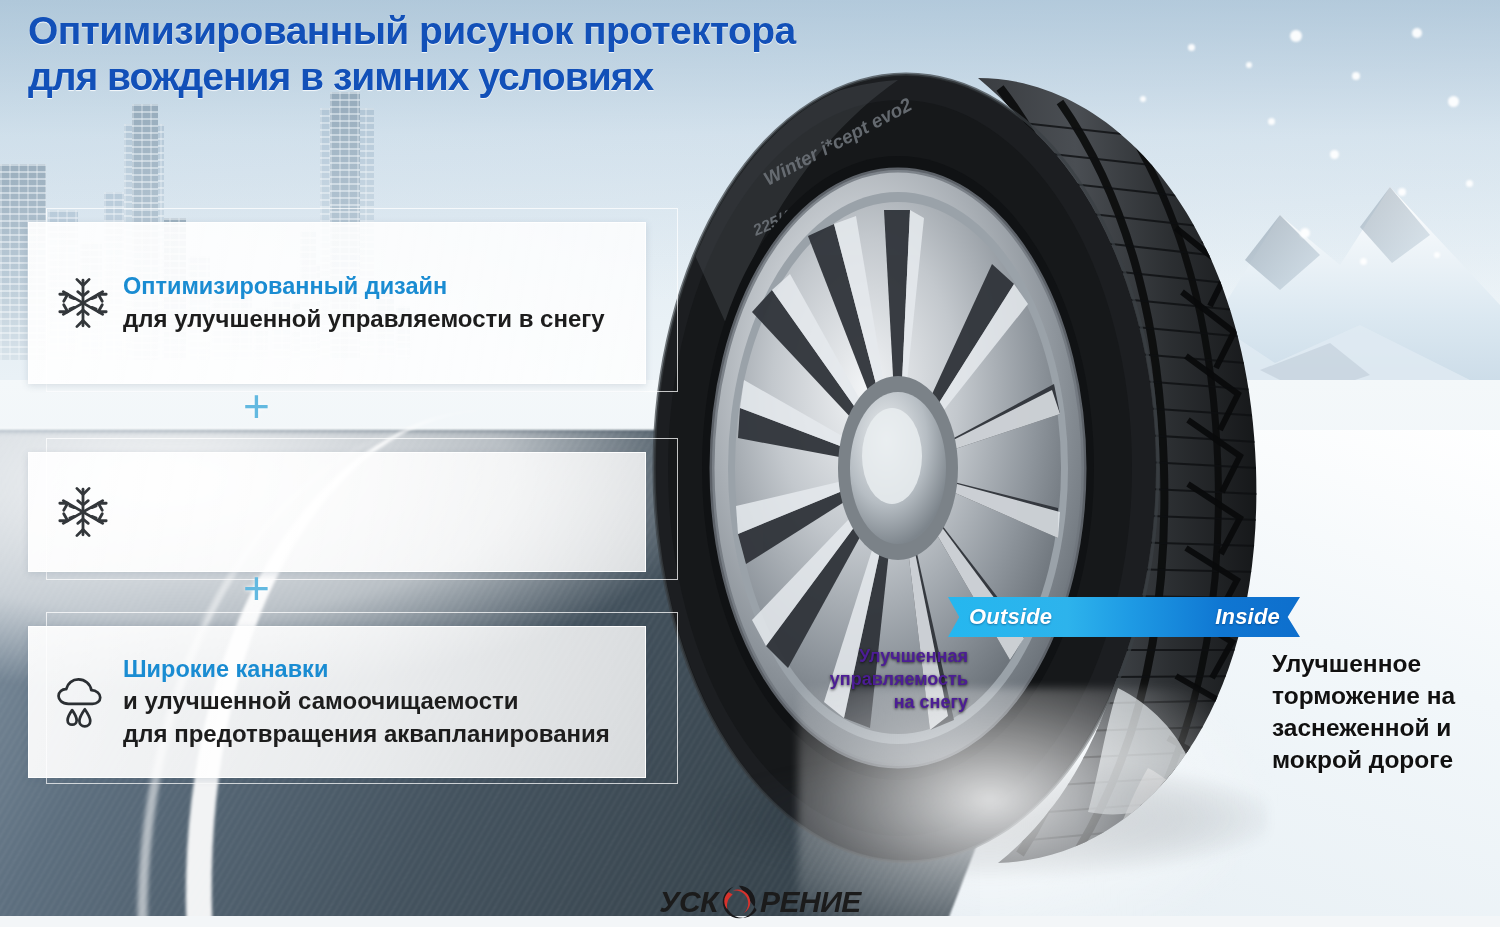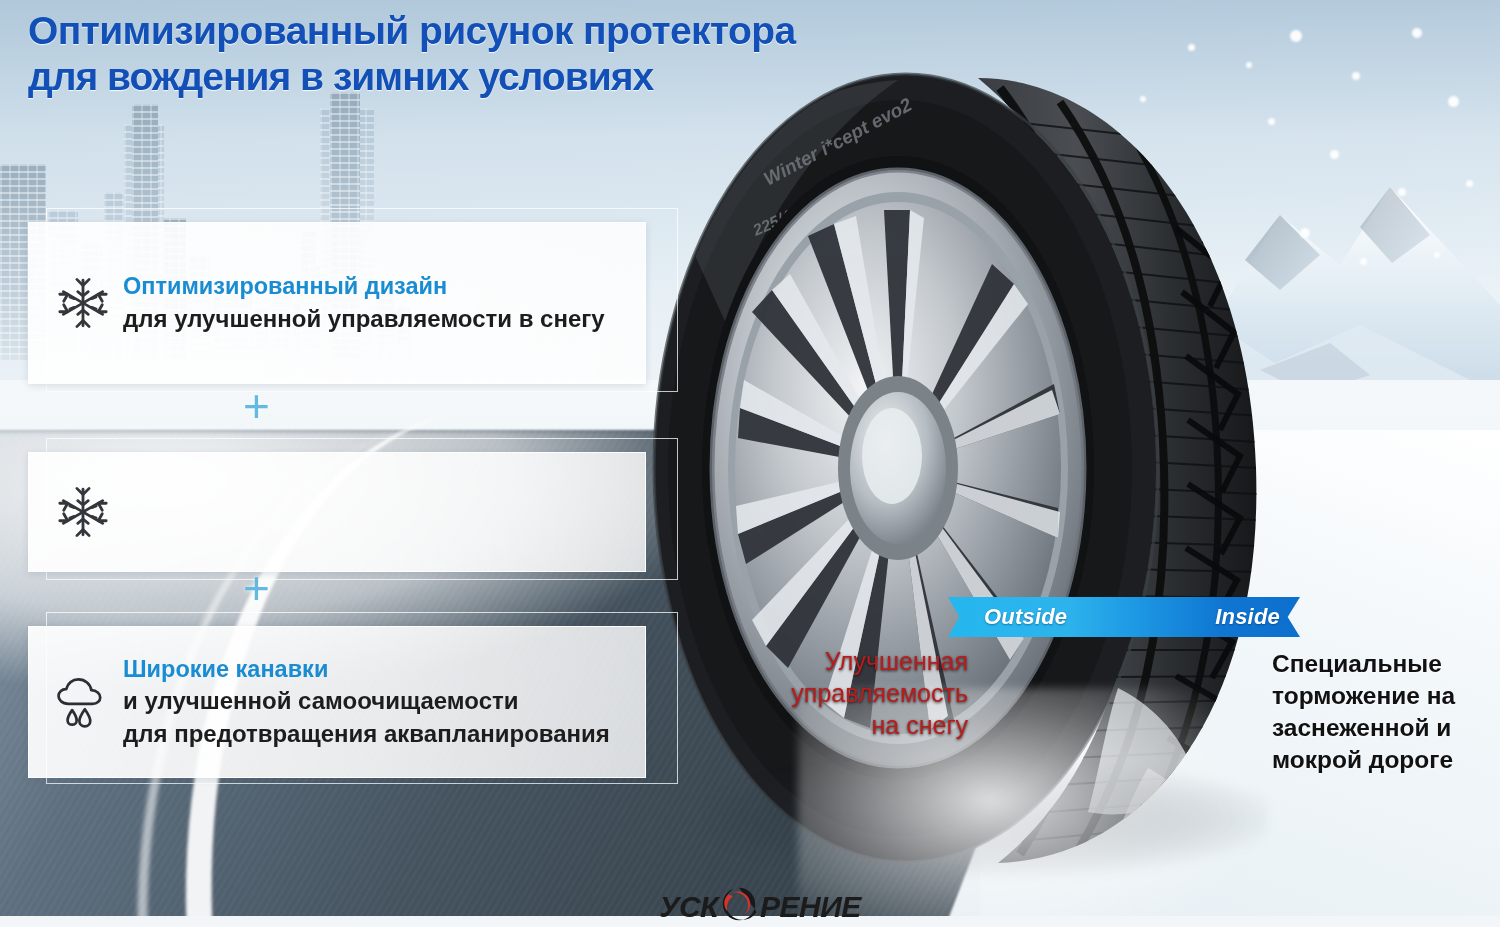--- a/index.html
+++ b/index.html
@@ -114,27 +114,27 @@
   .oi-band{
     position:absolute;left:948px;top:597px;width:352px;height:40px;
     background:linear-gradient(90deg,#25b7ef 0%,#2db3ec 34%,#1e9ae4 52%,#0f76d2 78%,#0e6fcd 100%);
     clip-path:polygon(0% 0%,100% 0%,100% 0%,96.5% 50%,100% 100%,100% 100%,0% 100%,3.2% 50%);
     box-shadow:0 2px 6px rgba(0,0,0,.35);
   }
   .oi-band .lbl{
     position:absolute;top:7px;color:#ffffff;font-style:italic;font-weight:700;
     font-size:22px;letter-spacing:.2px;text-shadow:0 1px 2px rgba(0,40,90,.45);
   }
-  .oi-out{left:36px;}
+  .oi-out{left:21px;}
   .oi-in{right:20px;}
 
   
   .cap-left{
     position:absolute;left:760px;top:645px;width:208px;
-    text-align:right;color:#b91c1c;font-weight:400;font-size:25px;line-height:1.28;
+    text-align:right;color:#4c1d95;font-weight:700;font-size:18px;line-height:1.28;
     text-shadow:0 1px 3px rgba(0,0,0,.75);
   }
   .cap-right{
     position:absolute;left:1272px;top:648px;width:224px;
     color:#111;font-weight:700;font-size:24.5px;line-height:1.3;
     text-shadow:0 1px 2px rgba(255,255,255,.8);
   }
 
   
   .tire-wrap{position:absolute;left:648px;top:68px;width:680px;height:810px;}
@@ -145,21 +145,21 @@
   }
   .spray{
     position:absolute;left:150px;top:620px;width:480px;height:280px;
     background:radial-gradient(ellipse at 40% 40%,rgba(255,255,255,.85) 0%,rgba(255,255,255,.35) 40%,rgba(255,255,255,0) 70%);
     filter:blur(4px);
   }
 
   
   .logo{
     position:absolute;left:645px;top:880px;width:230px;height:44px;
-    display:flex;align-items:flex-end;justify-content:center;gap:0px;
+    display:flex;align-items:center;justify-content:center;gap:0px;
   }
   .logo-txt{font-style:italic;font-weight:700;font-size:30px;color:#1b1b1b;letter-spacing:-.5px;}
   .logo-mark{width:40px;height:40px;margin:0 1px;}
   .bottom-strip{position:absolute;left:0;top:916px;width:1500px;height:11px;background:#f3f6f8;}
 </style>
 </head>
 <body>
 
 <div id="stage">
 
@@ -525,21 +525,21 @@
     <span class="lbl oi-in">Inside</span>
   </div>
 
   <div class="cap-left">
     <div>Улучшенная</div>
     <div>управляемость</div>
     <div>на снегу</div>
   </div>
 
   <div class="cap-right">
-    <div>Специальные</div>
+    <div>Улучшенное</div>
     <div>торможение на</div>
     <div>заснеженной и</div>
     <div>мокрой дороге</div>
   </div>
 
   <div class="bottom-strip"></div>
   <div class="logo">
     <span class="logo-txt">УСК</span>
     <svg class="logo-mark" viewBox="0 0 64 64">
       <path d="M32 5 A27 27 0 1 1 31.9 5 Z" fill="none"></path>

